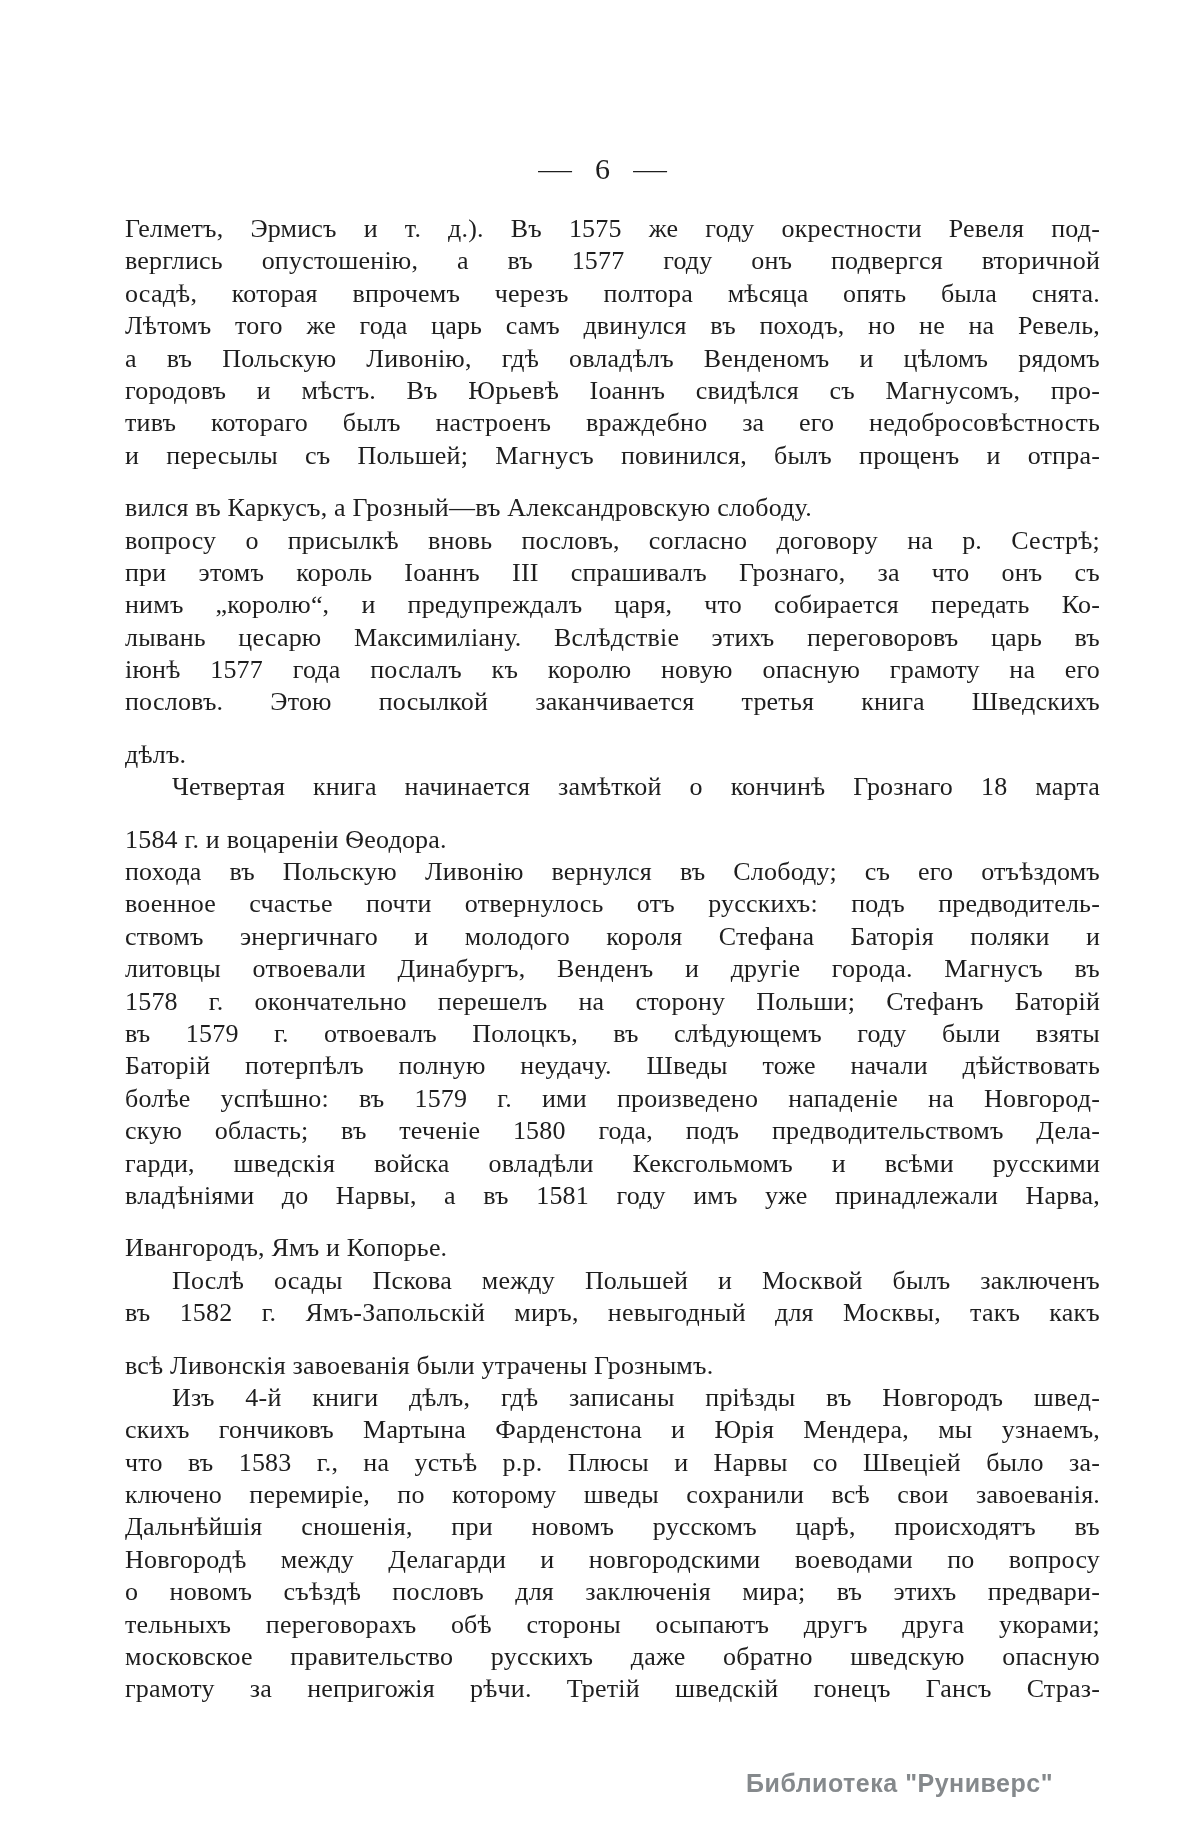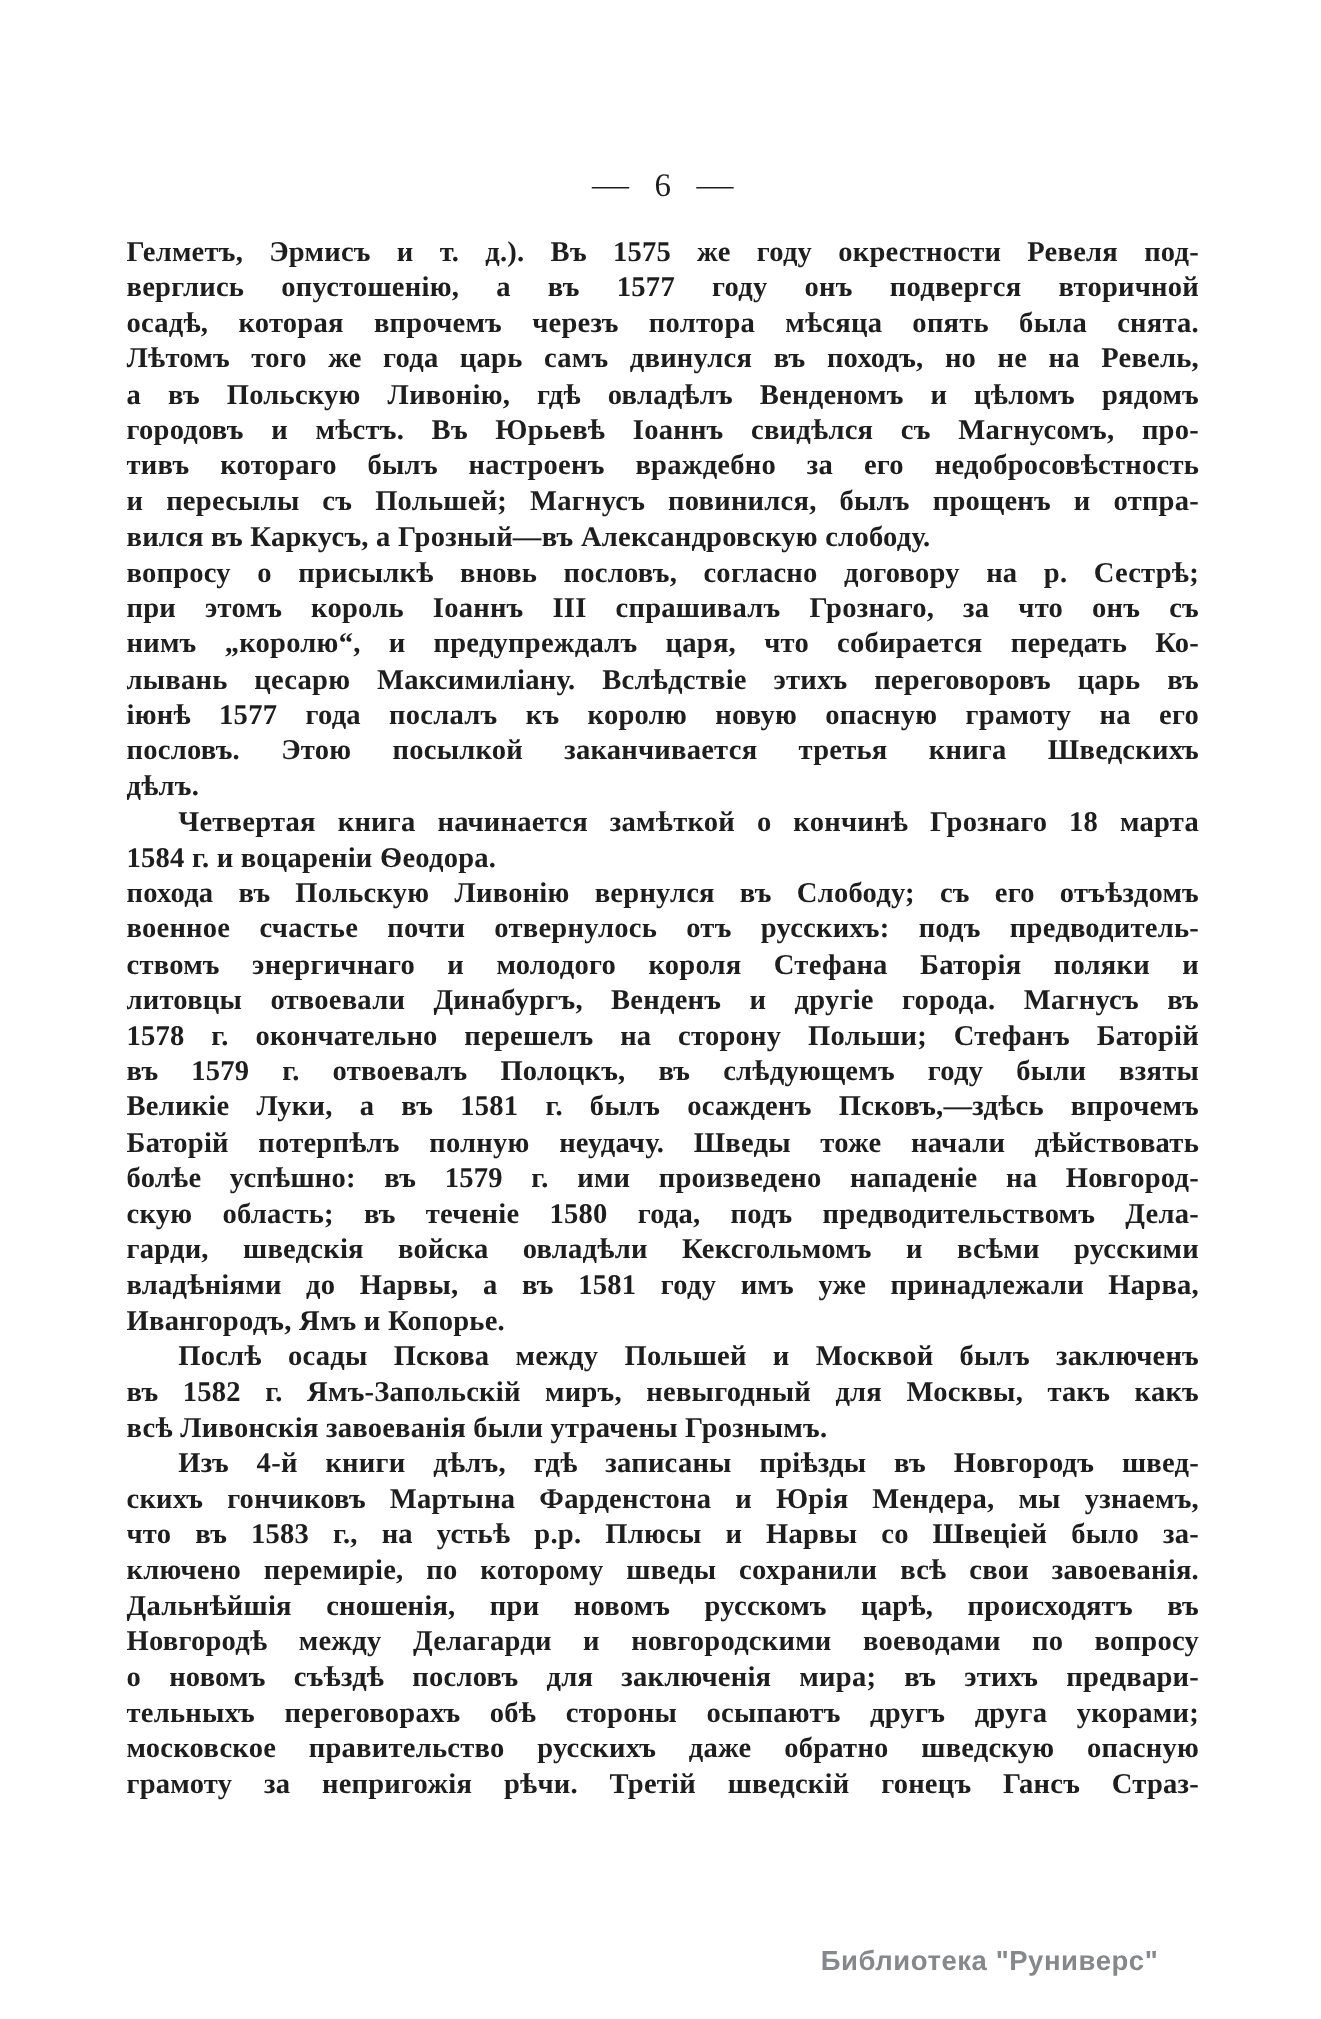--- a/index.html
+++ b/index.html
@@ -30,38 +30,38 @@
   }
   .page-header .dash {
     letter-spacing: 0;
     transform: scaleX(1.2);
   }
   .page-header .num {
     font-size: 30px;
   }
   .text-block {
     position: absolute;
-    left: 115px;
+    left: 125px;
     top: 213px;
     width: 975px;
-    font-weight: bold;
   }
   .line {
     height: 32.4px;
     line-height: 32.4px;
     font-size: 26px;
     white-space: normal;
     text-align: justify;
     text-align-last: justify;
     overflow: hidden;
     letter-spacing: 0.2px;
   }
   .line.endline {
     text-align: left;
     text-align-last: left;
+    margin-top: 20px;
   }
   .line.indent {
     text-indent: 47px;
   }
   .watermark {
     position: absolute;
     top: 1769px;
     right: 148px;
     font-family: "Liberation Sans", sans-serif;
     font-weight: bold;
@@ -98,21 +98,20 @@
       <div class="line">пословъ. Этою посылкой заканчивается третья книга Шведскихъ</div>
       <div class="line endline">дѣлъ.</div>
       <div class="line indent">Четвертая книга начинается замѣткой о кончинѣ Грознаго 18 марта</div>
       <div class="line endline">1584 г. и воцареніи Ѳеодора.</div>
       <div class="line">похода въ Польскую Ливонію вернулся въ Слободу; съ его отъѣздомъ</div>
       <div class="line">военное счастье почти отвернулось отъ русскихъ: подъ предводитель-</div>
       <div class="line">ствомъ энергичнаго и молодого короля Стефана Баторія поляки и</div>
       <div class="line">литовцы отвоевали Динабургъ, Венденъ и другіе города. Магнусъ въ</div>
       <div class="line">1578 г. окончательно перешелъ на сторону Польши; Стефанъ Баторій</div>
       <div class="line">въ 1579 г. отвоевалъ Полоцкъ, въ слѣдующемъ году были взяты</div>
-      <div class="line">Великіе Луки, а въ 1581 г. былъ осажденъ Псковъ,—здѣсь впрочемъ</div>
       <div class="line">Баторій потерпѣлъ полную неудачу. Шведы тоже начали дѣйствовать</div>
       <div class="line">болѣе успѣшно: въ 1579 г. ими произведено нападеніе на Новгород-</div>
       <div class="line">скую область; въ теченіе 1580 года, подъ предводительствомъ Дела-</div>
       <div class="line">гарди, шведскія войска овладѣли Кексгольмомъ и всѣми русскими</div>
       <div class="line">владѣніями до Нарвы, а въ 1581 году имъ уже принадлежали Нарва,</div>
       <div class="line endline">Ивангородъ, Ямъ и Копорье.</div>
       <div class="line indent">Послѣ осады Пскова между Польшей и Москвой былъ заключенъ</div>
       <div class="line">въ 1582 г. Ямъ-Запольскій миръ, невыгодный для Москвы, такъ какъ</div>
       <div class="line endline">всѣ Ливонскія завоеванія были утрачены Грознымъ.</div>
       <div class="line indent">Изъ 4-й книги дѣлъ, гдѣ записаны пріѣзды въ Новгородъ швед-</div>

